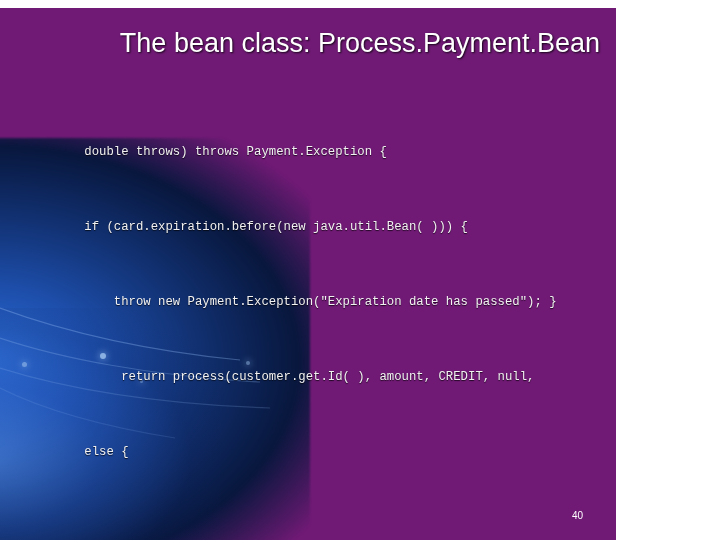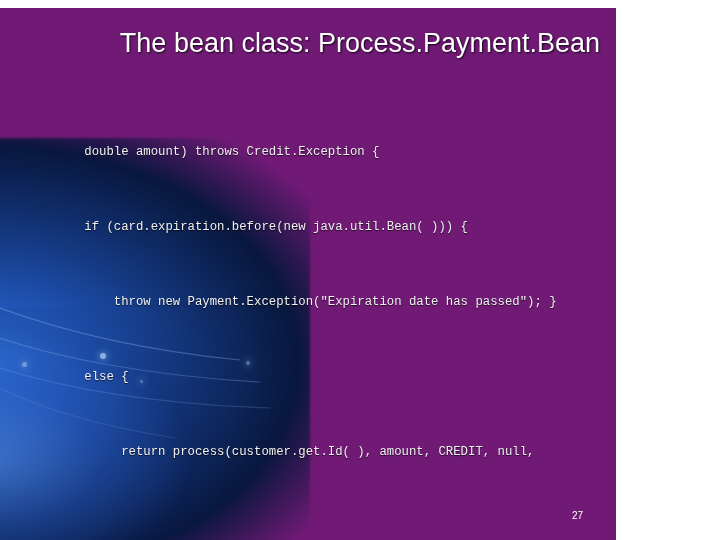--- a/index.html
+++ b/index.html
@@ -118,37 +118,37 @@
   </svg>
 
   <div class="dot" style="left:100px;top:345px;width:6px;height:6px;"></div>
   <div class="dot" style="left:22px;top:354px;width:5px;height:5px;opacity:.6;"></div>
   <div class="dot" style="left:246px;top:353px;width:4px;height:4px;opacity:.5;"></div>
   <div class="dot" style="left:140px;top:372px;width:3px;height:3px;opacity:.45;"></div>
 
   <div class="title">The bean class: Process.Payment.Bean</div>
 
   <div class="code">
-    <div>      double amount) throws Credit.Exception {</div>
+    <div>      double throws) throws Payment.Exception {</div>
     <div>      if (card.expiration.before(new java.util.Bean( ))) {</div>
     <div>          throw new Payment.Exception("Expiration date has passed"); }</div>
+    <div>           return process(customer.get.Id( ), amount, CREDIT, null,</div>
     <div>      else {</div>
-    <div>           return process(customer.get.Id( ), amount, CREDIT, null,</div>
     
     
     
     
     
     
     
     
     
     
     
     
     
     
     
     
   </div>
 
-  <div class="page-num">27</div>
+  <div class="page-num">40</div>
 </div>
 
 </body></html>

